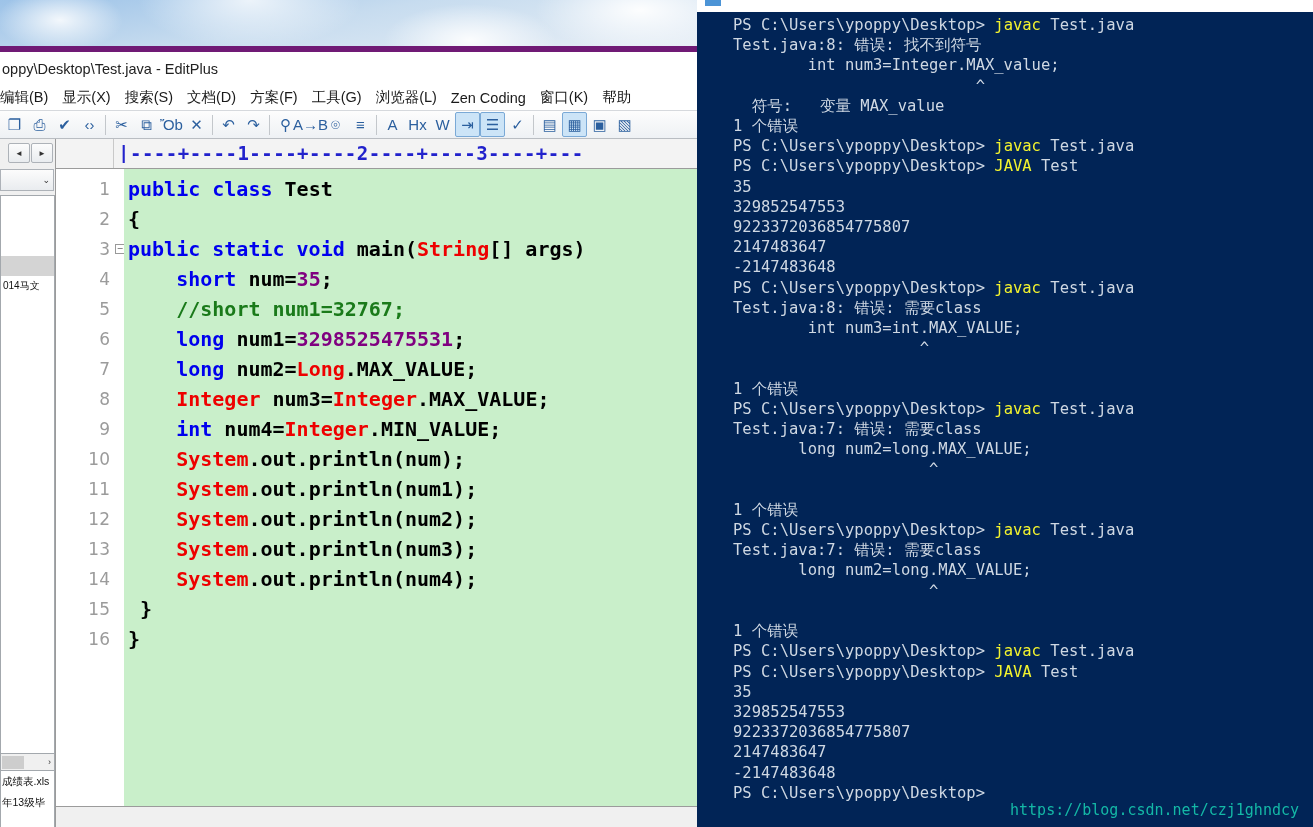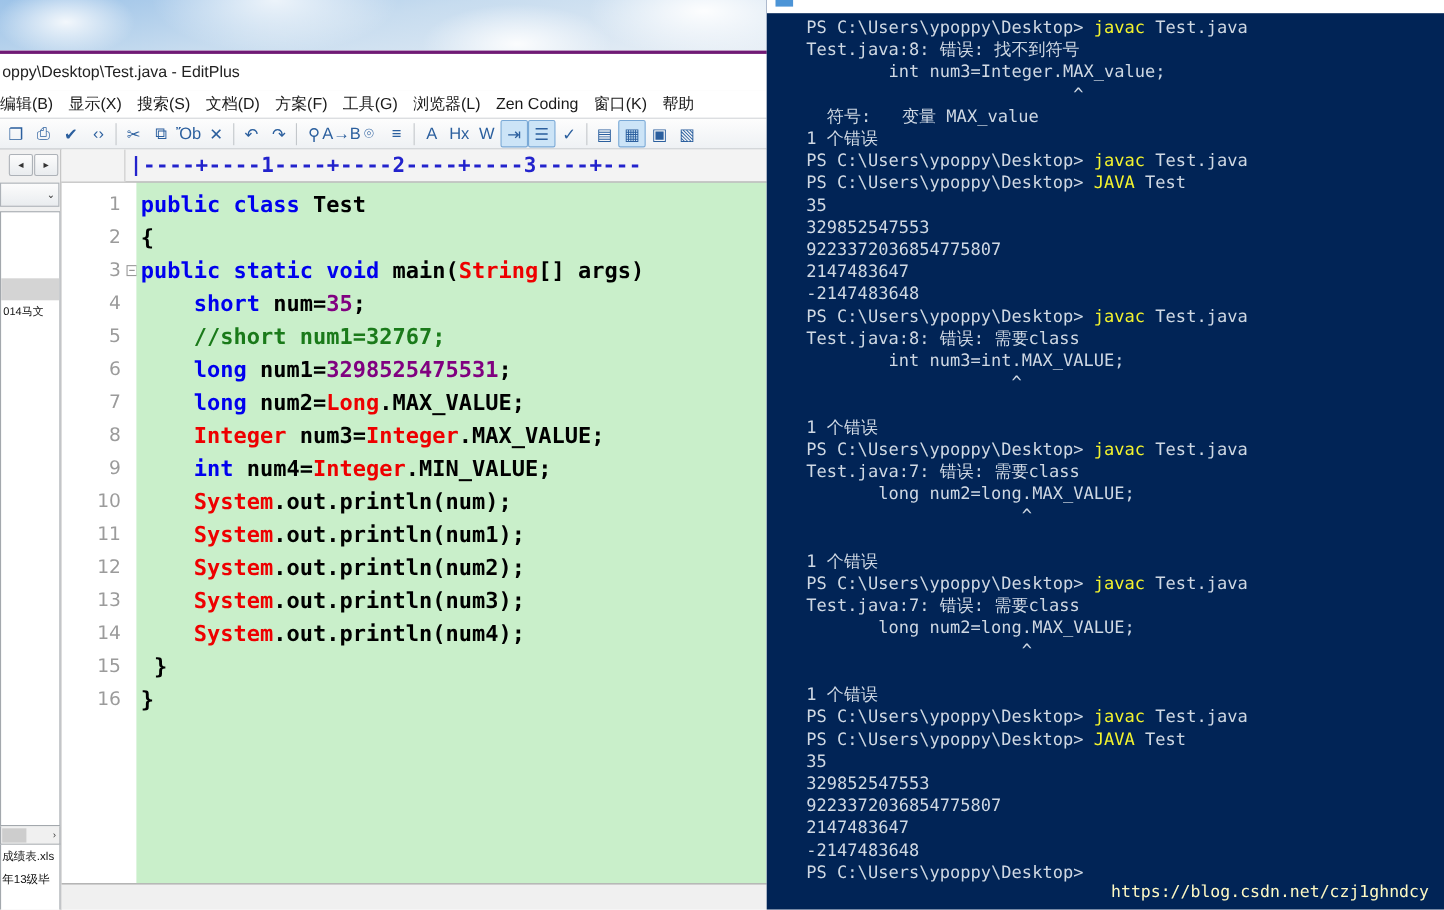--- a/index.html
+++ b/index.html
@@ -18,21 +18,21 @@
       radial-gradient(ellipse 120px 50px at 470px 40px, rgba(255,255,255,.9) 0%, rgba(255,255,255,0) 72%),
       radial-gradient(ellipse 90px 45px at 60px 20px, rgba(255,255,255,.85) 0%, rgba(255,255,255,0) 70%),
       radial-gradient(ellipse 160px 70px at 250px 0px, rgba(255,255,255,.75) 0%, rgba(255,255,255,0) 70%),
       linear-gradient(170deg,#9dc3e8 0%, #c7dcef 45%, #e8eff6 100%);
   }
 
   
   #editplus-window{
     position:absolute; left:0; top:46px; width:697px; height:781px;
     background:#f0f0f0;
-    border-top:3px solid #701a75;
+    border-top:6px solid #701a75;
     overflow:hidden;
   }
 
   #window-titlebar{
     height:33px; background:#ffffff;
     display:flex; align-items:center;
     padding-left:2px;
   }
   #window-title{
     font-size:14.5px; color:#222; white-space:nowrap;
@@ -183,21 +183,21 @@
   .tline{
     font-family:"DejaVu Sans Mono", monospace;
     font-size:15.5px; line-height:20.2px;
     color:#cfd8e3; white-space:pre;
   }
   .tline .cmd{ color:#f3f32e; }
 
   #watermark{
     position:absolute; right:14px; bottom:8px;
     font-family:"DejaVu Sans Mono", monospace;
-    font-size:15px; color:#fef9c3;
+    font-size:15px; color:#14b8a6;
     white-space:nowrap;
   }
 </style>
 </head>
 <body>
 
 <div id="desktop-wallpaper"></div>
 
 <div id="editplus-window">
 

